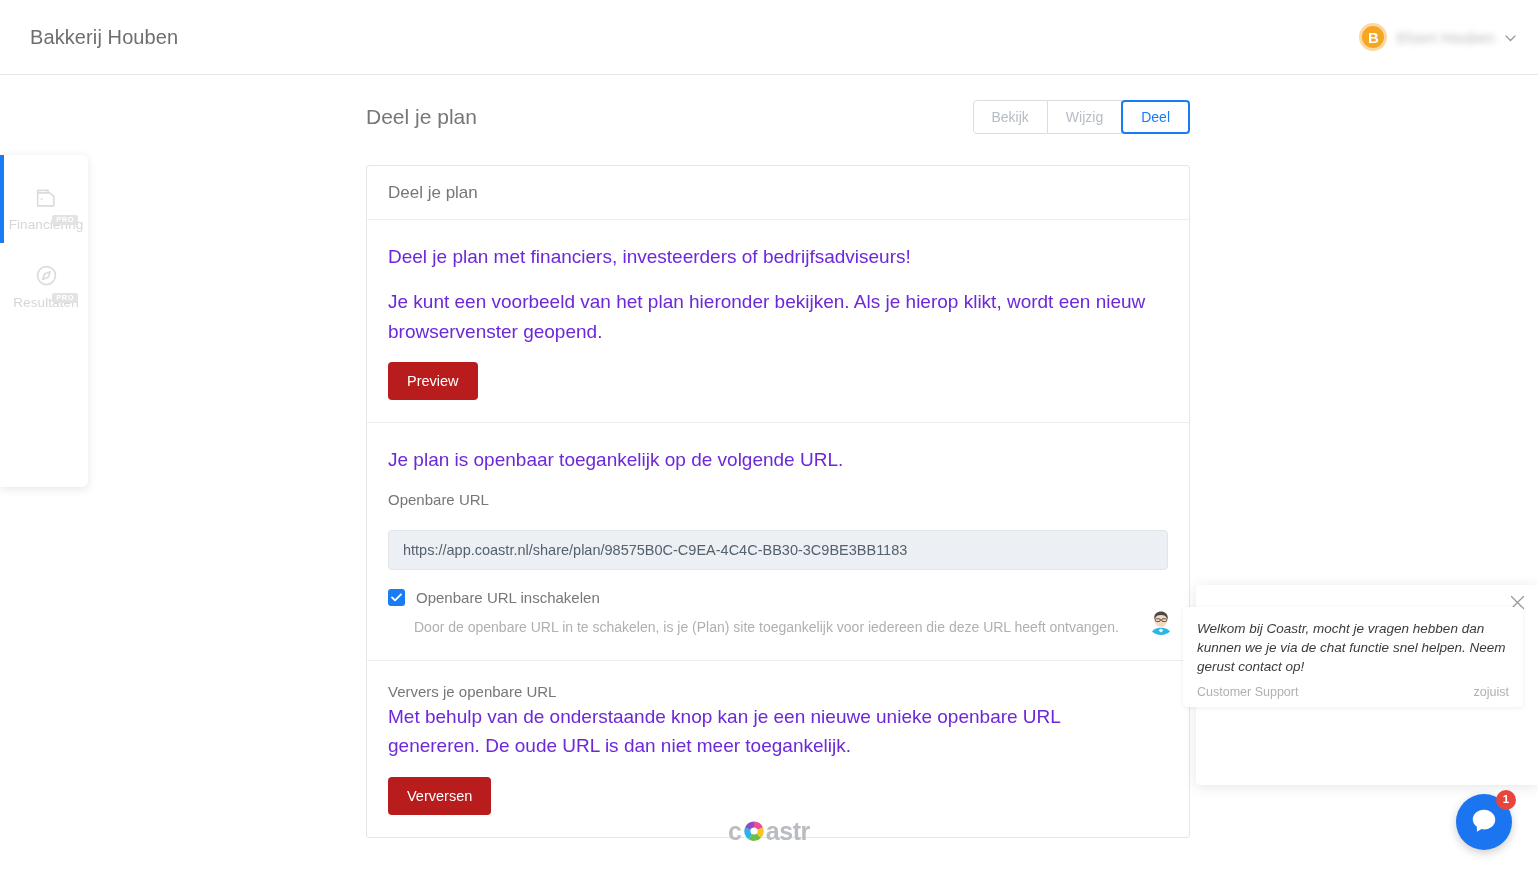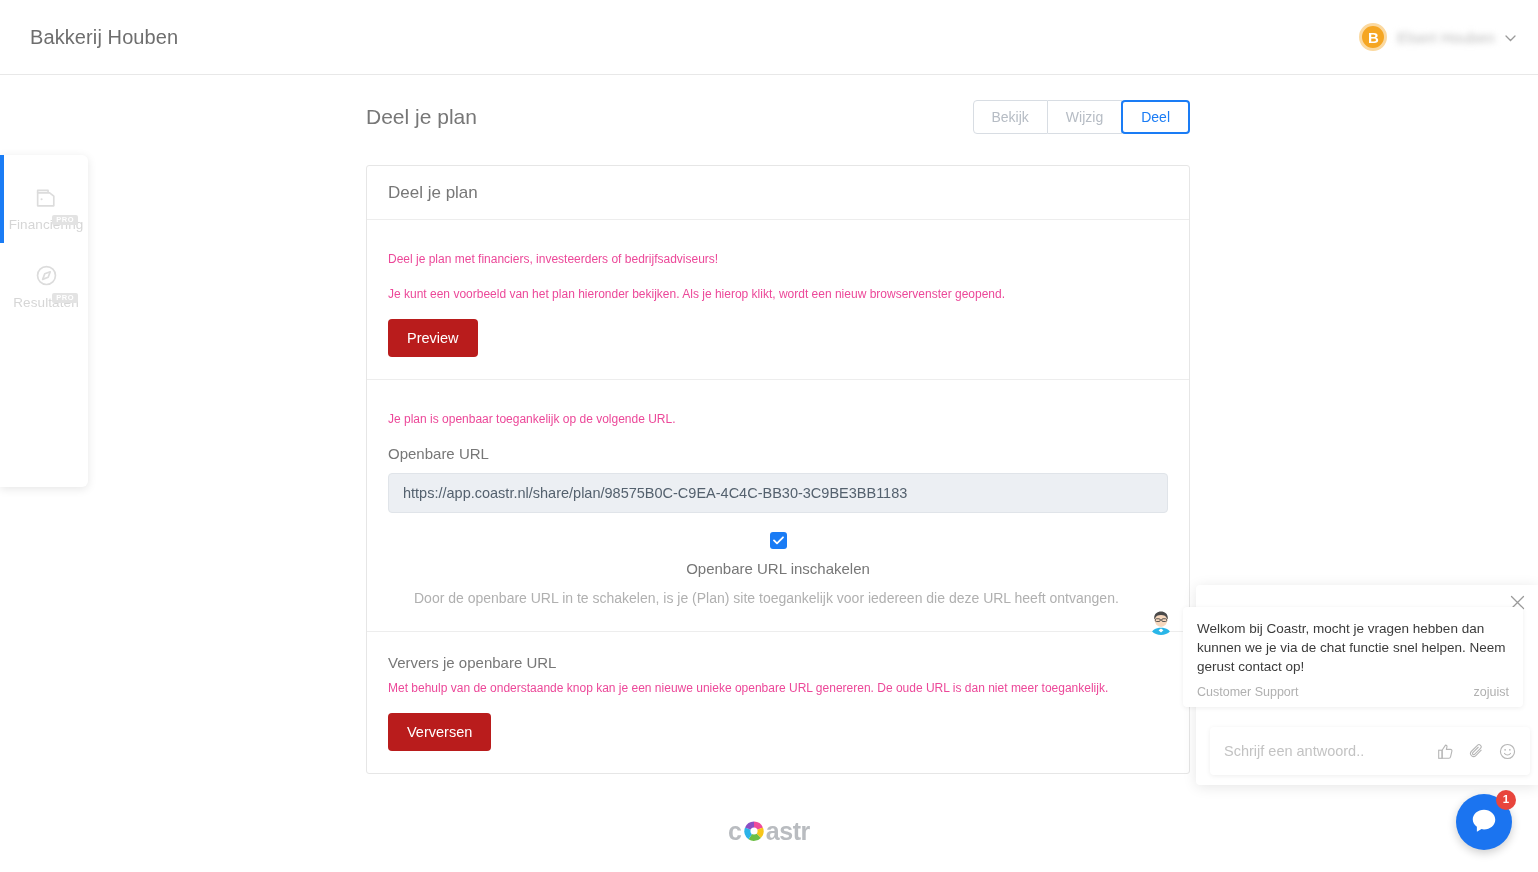--- a/index.html
+++ b/index.html
@@ -118,42 +118,43 @@
     border-radius: 3px;
   }
   .card-header {
     height: 54px; display: flex; align-items: center;
     padding: 0 21px;
     border-bottom: 1px solid #ededed;
   }
   .card-header-title { font-size: 17px; color: #777777; }
   .card-section { padding: 22px 21px 22px 21px; }
   .card-section + .card-section { border-top: 1px solid #ededed; }
-  .muted { color: #ec4899; font-size: 12px; line-height: 1.55; margin-top: 8px; }
+  .muted { color: #6d28d9; font-size: 19px; line-height: 1.55; }
   .muted.mb { margin-bottom: 16px; }
 
   .btn-primary {
     display: inline-block;
     background: #b91c1c; color: #ffffff;
     font-size: 14.5px; border: none; border-radius: 4px;
     padding: 11px 19px; cursor: pointer;
     font-family: "Liberation Sans", sans-serif;
   }
 
   .field-label { font-size: 15px; color: #777777; margin: 16px 0 11px 0; }
   .url-input {
     width: 100%; height: 40px;
     background: #eceff3;
     border: 1px solid #e0e4e9;
     border-radius: 4px;
     padding: 0 14px;
     font-size: 14.5px; color: #54616e;
     font-family: "Liberation Sans", sans-serif;
-  }
-  .checkrow { display: flex; align-items: center; gap: 11px; margin-top: 19px; flex-direction: column; }
+    margin-top: 11px;
+  }
+  .checkrow { display: flex; align-items: center; gap: 11px; margin-top: 19px; }
   .cbox {
     width: 17px; height: 17px; border-radius: 3px;
     background: #1a7cf5;
     display: flex; align-items: center; justify-content: center;
     cursor: pointer; flex: none;
   }
   .cbox svg { display: block; }
   .check-label { font-size: 15px; color: #777777; }
   .check-help { font-size: 14px; color: #b0b0b0; margin: 11px 0 0 26px; line-height: 1.5; }
 
@@ -197,21 +198,21 @@
     background: #ffffff; flex: none; overflow: hidden;
     margin-top: 2px;
   }
   .chat-bubble {
     width: 340px;
     background: #ffffff;
     border-radius: 4px;
     padding: 12px 14px 8px 14px;
     box-shadow: 0 1px 5px rgba(0,0,0,.07);
   }
-  .chat-text { font-size: 13.5px; color: #3b3b3b; line-height: 1.42; }
+  .chat-text { font-size: 13.5px; color: #3b3b3b; line-height: 1.42; font-style: italic; }
   .chat-meta {
     display: flex; margin-top: 9px;
     font-size: 12.5px; color: #b0b0b0;
   }
   .chat-meta .who { margin-right: auto; }
   .chat-reply {
     position: absolute; left: 14px; right: 8px; bottom: 10px;
     height: 48px; background: #ffffff;
     border-radius: 4px;
     box-shadow: 0 1px 5px rgba(0,0,0,.07);
@@ -366,44 +367,20 @@
     </span>
     <div class="chat-bubble">
       <div class="chat-text">Welkom bij Coastr, mocht je vragen hebben dan kunnen we je via de chat functie snel helpen. Neem gerust contact op!</div>
       <div class="chat-meta">
         <span class="who">Customer Support</span>
         <span>zojuist</span>
       </div>
     </div>
   </div>
 
-  <div class="chat-reply">
-    <span class="chat-reply-placeholder">Schrijf een antwoord..</span>
-    <span class="chat-reply-icons">
-      <span>
-        <svg width="17" height="17" viewBox="0 0 20 20">
-            <path d="M6 18V8.5l4-6c1.3 0 2 .9 1.7 2.2L11 7.5h4.8c1.2 0 2 1 1.7 2.1l-1.5 6.5c-.2.9-1 1.9-2 1.9z" fill="none" stroke="#b6b6b6" stroke-width="1.3" stroke-linejoin="round"></path>
-            <rect x="2" y="8.5" width="4" height="9.5" fill="none" stroke="#b6b6b6" stroke-width="1.3"></rect>
-          </svg>
-      </span>
-      <span>
-        <svg width="17" height="17" viewBox="0 0 20 20">
-            <path d="M15.5 8.5l-6.3 6.3a3.6 3.6 0 11-5.1-5.1l7-7a2.5 2.5 0 013.6 3.6l-7 7a1.4 1.4 0 01-2-2l6.3-6.3" fill="none" stroke="#b6b6b6" stroke-width="1.3" stroke-linecap="round"></path>
-          </svg>
-      </span>
-      <span>
-        <svg width="17" height="17" viewBox="0 0 20 20">
-            <circle cx="10" cy="10" r="8.3" fill="none" stroke="#b6b6b6" stroke-width="1.3"></circle>
-            <circle cx="7.2" cy="8" r="1" fill="#b6b6b6"></circle>
-            <circle cx="12.8" cy="8" r="1" fill="#b6b6b6"></circle>
-            <path d="M6.5 12.3a4.3 4.3 0 007 0" fill="none" stroke="#b6b6b6" stroke-width="1.3" stroke-linecap="round"></path>
-          </svg>
-      </span>
-    </span>
-  </div>
 </div>
 
 <div class="chat-fab">
   <span>
     <svg width="30" height="30" viewBox="0 0 32 32">
       <path d="M16 5C9.4 5 4 9.6 4 15.3c0 3.2 1.7 6.1 4.4 8v5.2l4.9-2.8c.9.2 1.8.3 2.7.3 6.6 0 12-4.6 12-10.4S22.6 5 16 5z" fill="#ffffff"></path>
     </svg>
   </span>
   <span class="chat-fab-badge">1</span>
 </div>

